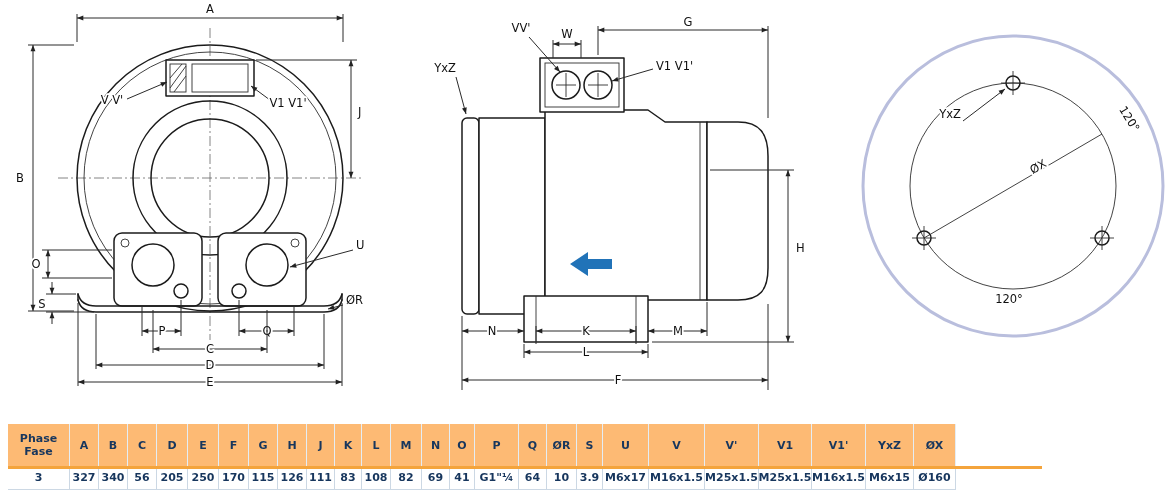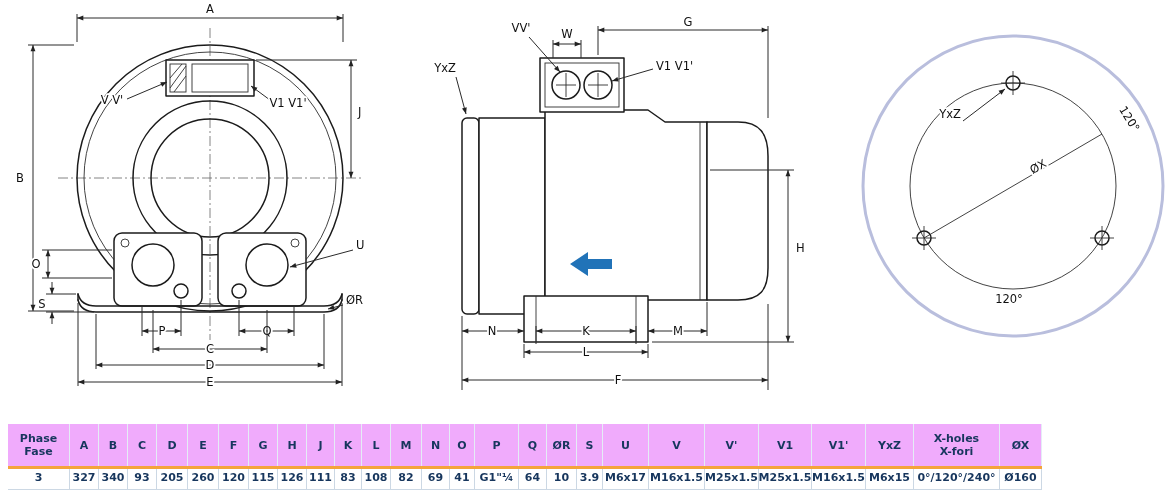--- a/index.html
+++ b/index.html
@@ -9,21 +9,21 @@
     paint-order:stroke;stroke:#ffffff;stroke-width:3.5px;stroke-linejoin:round;}
   .body{fill:none;stroke:#1b1b1b;stroke-width:1.5;stroke-linejoin:round;stroke-linecap:round;}
   .bodyw{fill:#ffffff;stroke:#1b1b1b;stroke-width:1.5;stroke-linejoin:round;}
   .thin{fill:none;stroke:#2e2e2e;stroke-width:0.9;}
   .dim{fill:none;stroke:#2a2a2a;stroke-width:1;}
   .cl{fill:none;stroke:#666;stroke-width:0.8;stroke-dasharray:10 3 2 3;}
   .arrow{fill:#2173b8;stroke:none;}
   
   .dim-table{position:relative;display:flex;margin:6px 0 0 8px;width:1034px;color:#17365d;}
   .col{display:flex;flex-direction:column;}
-  .th{height:42px;background:#f0abfc;display:flex;flex-direction:column;align-items:center;justify-content:center;
+  .th{height:42px;background:#fdba74;display:flex;flex-direction:column;align-items:center;justify-content:center;
       font-size:11px;font-weight:bold;line-height:13px;border-right:1px solid #e4edf5;box-sizing:border-box;
       text-align:center;white-space:nowrap;}
   .td{height:24px;background:#ffffff;display:flex;align-items:center;justify-content:center;font-size:11px;
       font-weight:bold;border-right:1px solid #ccd8e4;border-bottom:1px solid #ccd8e4;box-sizing:border-box;white-space:nowrap;}
   .col:first-child .th{border-left:1px solid #e4edf5;}
   .col:first-child .td{background:#cfdeee;border-left:1px solid #ccd8e4;}
   .orange-line{position:absolute;left:0;top:42px;width:100%;height:3px;background:#f4a43c;z-index:3;}
 </style>
 </head>
 <body>
@@ -232,33 +232,33 @@
   <div class="col" style="width:29px">
     <div class="th">A</div>
     <div class="td">327</div>
   </div>
   <div class="col" style="width:29px">
     <div class="th">B</div>
     <div class="td">340</div>
   </div>
   <div class="col" style="width:29px">
     <div class="th">C</div>
-    <div class="td">93</div>
+    <div class="td">56</div>
   </div>
   <div class="col" style="width:31px">
     <div class="th">D</div>
     <div class="td">205</div>
   </div>
   <div class="col" style="width:31px">
     <div class="th">E</div>
-    <div class="td">260</div>
+    <div class="td">250</div>
   </div>
   <div class="col" style="width:30px">
     <div class="th">F</div>
-    <div class="td">120</div>
+    <div class="td">170</div>
   </div>
   <div class="col" style="width:29px">
     <div class="th">G</div>
     <div class="td">115</div>
   </div>
   <div class="col" style="width:29px">
     <div class="th">H</div>
     <div class="td">126</div>
   </div>
   <div class="col" style="width:28px">
@@ -319,27 +319,20 @@
   </div>
   <div class="col" style="width:54px">
     <div class="th">V1'</div>
     <div class="td">M16x1.5</div>
   </div>
   <div class="col" style="width:48px">
     <div class="th">YxZ</div>
     <div class="td">M6x15</div>
   </div>
 
-  <div class="col" style="width:86px">
-    <div class="th">
-      <span>X-holes</span>
-      <span>X-fori</span>
-    </div>
-    <div class="td">0°/120°/240°</div>
-  </div>
 
   <div class="col" style="width:42px">
     <div class="th">ØX</div>
     <div class="td">Ø160</div>
   </div>
 </div>
 
 </div>
 
 </body></html>

